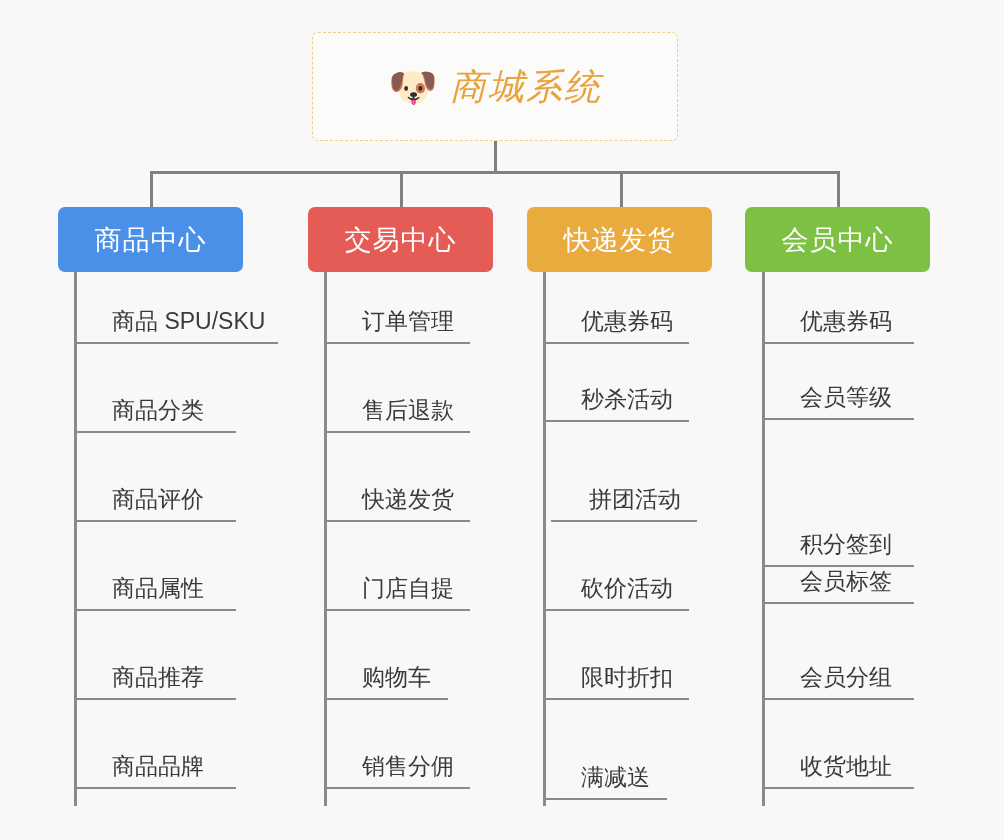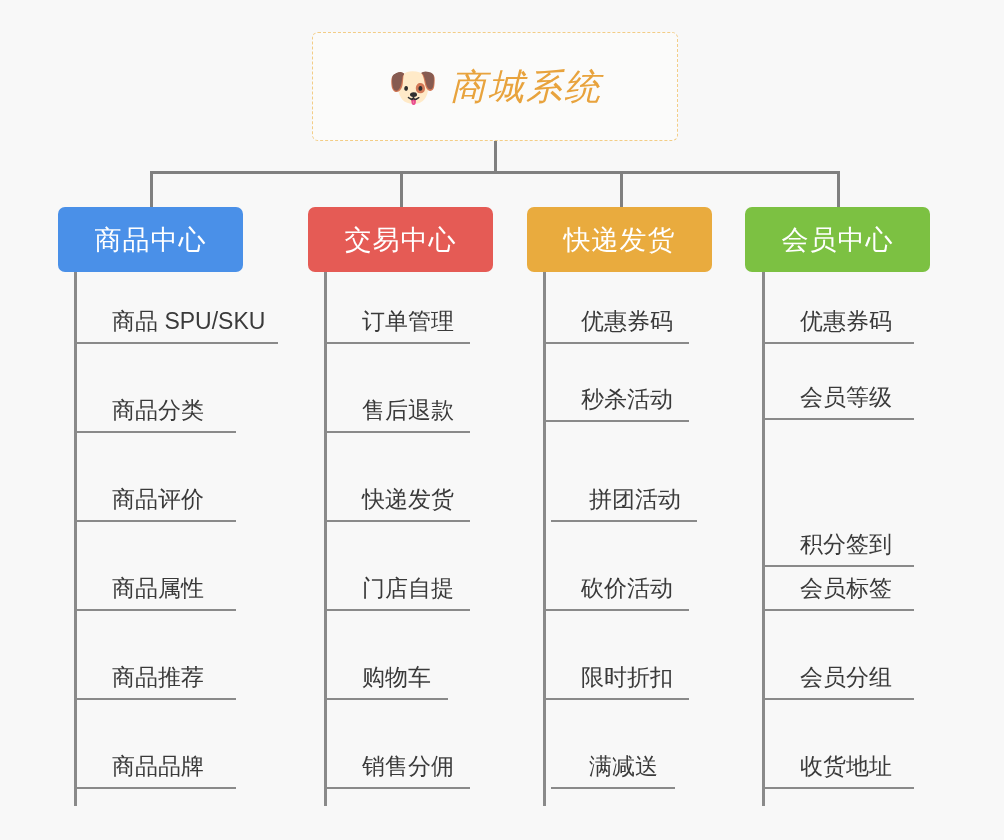--- a/index.html
+++ b/index.html
@@ -207,40 +207,40 @@
         <div class="leaf-underline" style="width: 146px;"></div>
       </div>
       <div class="leaf" style="top: 267px; width: 186px;">
         <div class="leaf-label">砍价活动</div>
         <div class="leaf-underline" style="width: 146px;"></div>
       </div>
       <div class="leaf" style="top: 356px; width: 186px;">
         <div class="leaf-label">限时折扣</div>
         <div class="leaf-underline" style="width: 146px;"></div>
       </div>
-      <div class="leaf" style="top: 445px; width: 164px; margin-left: 8px;">
+      <div class="leaf" style="top: 456px; width: 164px;">
         <div class="leaf-label">满减送</div>
         <div class="leaf-underline" style="width: 124px;"></div>
       </div>
     </div>
   <div class="branch" style="left:762px;">
       <div class="spine" style="height: 534px;"></div>
       <div class="leaf" style="top: 0px; width: 192px;">
         <div class="leaf-label">优惠券码</div>
         <div class="leaf-underline" style="width: 152px;"></div>
       </div>
       <div class="leaf" style="top: 76px; width: 192px;">
         <div class="leaf-label">会员等级</div>
         <div class="leaf-underline" style="width: 152px;"></div>
       </div>
       <div class="leaf" style="top: 178px; width: 192px; margin-top: 45px;">
         <div class="leaf-label">积分签到</div>
         <div class="leaf-underline" style="width: 152px;"></div>
       </div>
-      <div class="leaf" style="top: 267px; width: 192px;">
+      <div class="leaf" style="top: 260px; width: 192px;">
         <div class="leaf-label">会员标签</div>
         <div class="leaf-underline" style="width: 152px;"></div>
       </div>
       <div class="leaf" style="top: 356px; width: 192px;">
         <div class="leaf-label">会员分组</div>
         <div class="leaf-underline" style="width: 152px;"></div>
       </div>
       <div class="leaf" style="top: 445px; width: 192px;">
         <div class="leaf-label">收货地址</div>
         <div class="leaf-underline" style="width: 152px;"></div>

